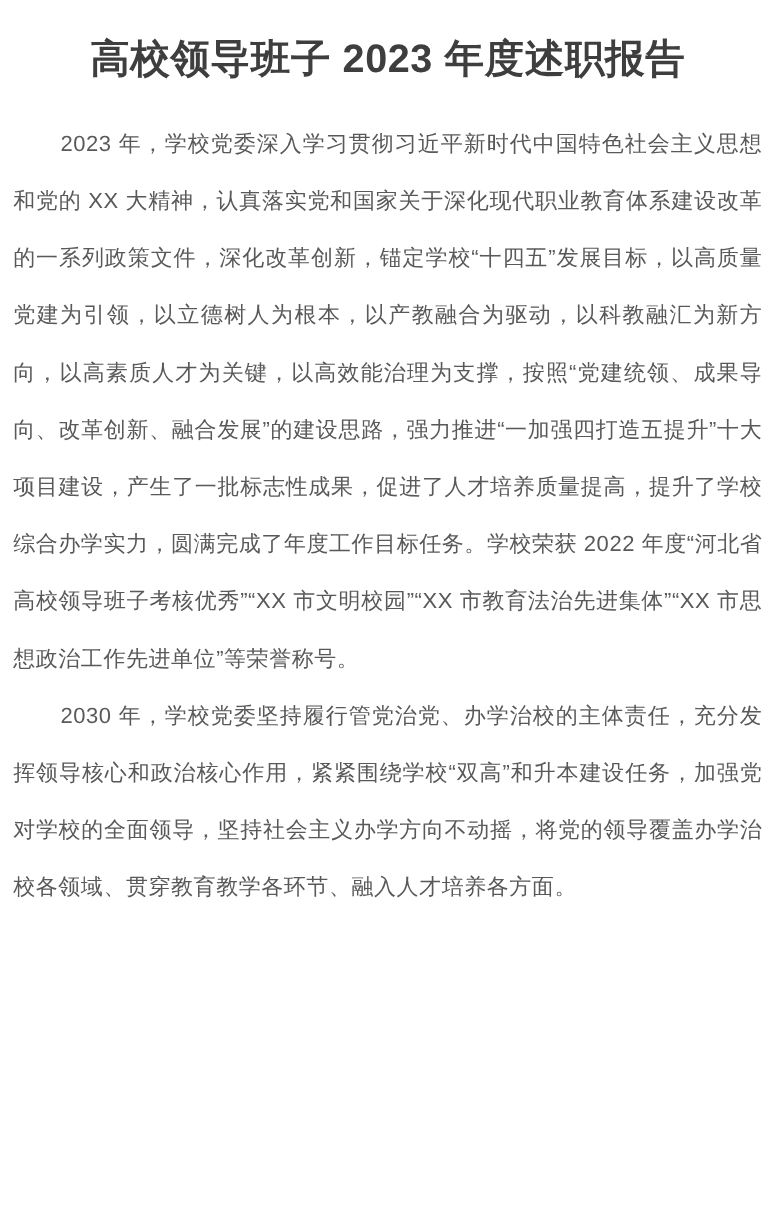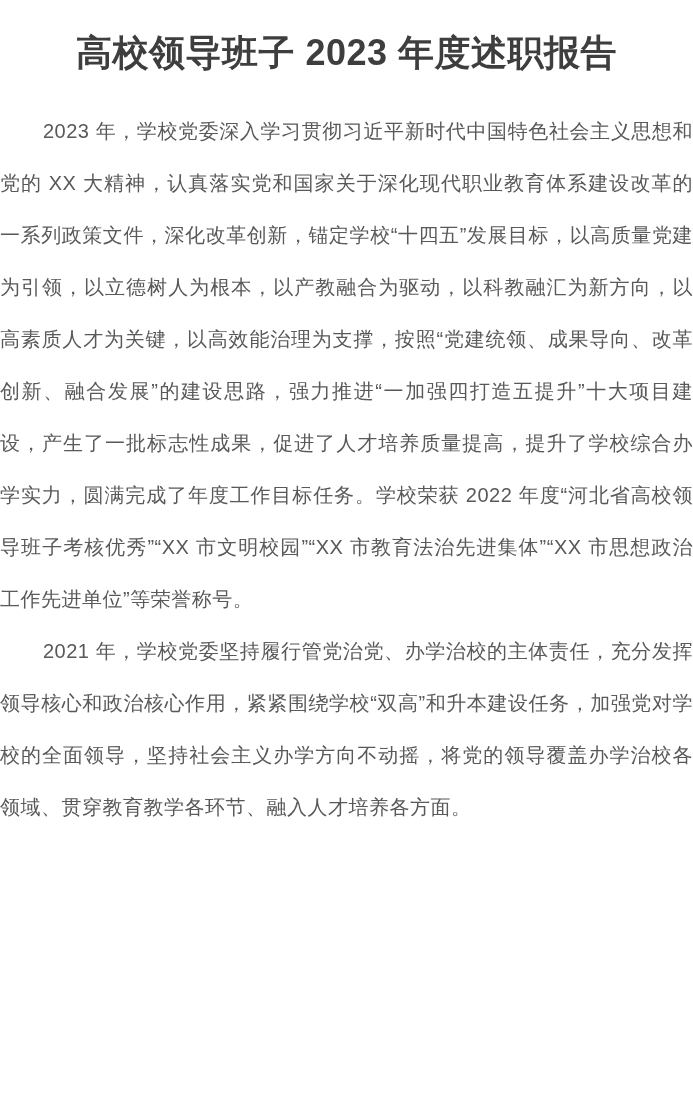--- a/index.html
+++ b/index.html
@@ -12,21 +12,21 @@
     margin: 0;
     padding: 0;
     background: var(--page-bg);
   }
   .page {
     position: relative;
     width: 693px;
     height: 1097px;
     box-sizing: border-box;
     margin: 0 auto;
-    padding: 26px 0 0 0;
+    padding: 26px 0 0 12px;
     background: var(--page-bg);
     overflow: hidden;
     font-family: "Liberation Sans", "DejaVu Sans", sans-serif;
   }
   .doc-title {
     margin: 0 0 25px 0;
     font-size: 36px;
     line-height: 54px;
     font-weight: bold;
     text-align: center;
@@ -56,14 +56,14 @@
 </style>
 </head>
 <body>
 
 <div class="page">
   <h1 class="doc-title">高校领导班子 2023 年度述职报告</h1>
 
   <p class="body-para">2023 年，学校党委深入学习贯彻习近平新时代中国特色社会主义思想和党的 XX 大精神，认真落实党和国家关于深化现代职业教育体系建设改革的一系列政策文件，深化改革创新，锚定学校“十四五”发展目标，以高质量党建为引领，以立德树人为根本，以产教融合为驱动，以科教融汇为新方向，以高素质人才为关键，以高效能治理为支撑，按照“党建统领、成果导向、改革创新、融合发展”的建设思路，强力推进“一加强四打造五提升”十大项目建设，产生了一批标志性成果，促进了人才培养质量提高，提升了学校综合办学实力，圆满完成了年度工作目标任务。学校荣获 2022 年度“河北省高校领导班子考核优秀”“XX 市文明校园”“XX 市教育法治先进集体”“XX 市思想政治工作先进单位”等荣誉称号。</p>
 
 
-  <p class="body-para">2021 年，学校党委坚持履行管党治党、办学治校的主体责任，充分发挥领导核心和政治核心作用，紧紧围绕学校“双高”和升本建设任务，加强党对学校的全面领导，坚持社会主义办学方向不动摇，将党的领导覆盖办学治校各领域、贯穿教育教学各环节、融入人才培养各方面。</p>
+  <p class="body-para">2030 年，学校党委坚持履行管党治党、办学治校的主体责任，充分发挥领导核心和政治核心作用，紧紧围绕学校“双高”和升本建设任务，加强党对学校的全面领导，坚持社会主义办学方向不动摇，将党的领导覆盖办学治校各领域、贯穿教育教学各环节、融入人才培养各方面。</p>
 </div>
 
 </body></html>

